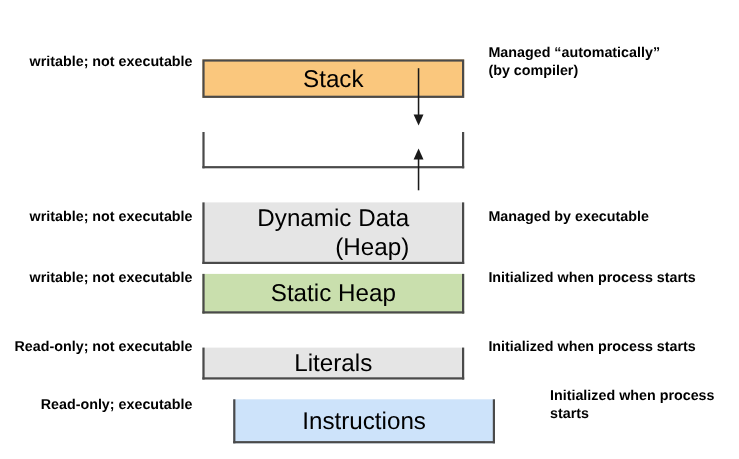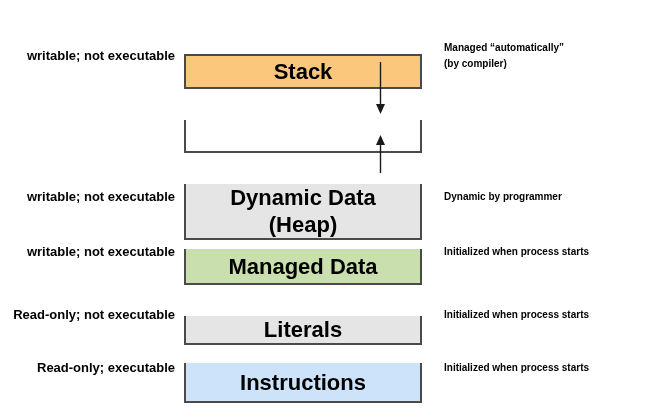--- a/index.html
+++ b/index.html
@@ -18,48 +18,48 @@
   }
   .row {
     display: grid;
     grid-template-columns: 184px 238px 1fr;
   }
   .row-stack        { height: 66px; }
   .row-free-space   { height: 64px; }
   .row-dynamic-data { height: 65px; }
   .row-static-data  { height: 67px; }
   .row-literals     { height: 47px; }
-  .row-instructions { height: 71px; }
+  .row-instructions { height: 71px; gap: 28px; }
 
   .left-note {
     align-self: center;
     text-align: right;
     padding-right: 9px;
     font-size: 13px;
     font-weight: bold;
     line-height: 16px;
   }
   .right-note {
     align-self: center;
     padding-left: 22px;
-    font-size: 10px;
+    font-size: 13px;
     font-weight: bold;
     line-height: 16px;
     white-space: pre-line;
   }
   .box {
     border-left: 2px solid var(--border-color);
     border-right: 2px solid var(--border-color);
     border-bottom: 2px solid var(--border-color);
     display: flex;
     align-items: center;
     justify-content: center;
-    text-align: center;
+    text-align: right;
     font-size: 22px;
-    font-weight: bold;
+    font-weight: normal;
     line-height: 27px;
     white-space: pre-line;
     margin-top: 31px;
   }
   .row-stack .box { border-top: 2px solid var(--border-color); }
 
   .arrow-overlay {
     position: absolute;
     left: 0; top: 0;
     width: 672px; height: 417px;
@@ -81,26 +81,26 @@
   <div class="row row-free-space">
     <div class="left-note"></div>
     <div class="box" style="background-color: rgb(255, 255, 255);"></div>
     <div class="right-note"></div>
   </div>
 
   <div class="row row-dynamic-data">
     <div class="left-note">writable; not executable</div>
     <div class="box" style="background-color: #e5e5e5;">Dynamic Data
 (Heap)</div>
-    <div class="right-note">Dynamic by programmer</div>
+    <div class="right-note">Managed by executable</div>
   </div>
 
   <div class="row row-static-data">
     <div class="left-note">writable; not executable</div>
-    <div class="box" style="background-color: rgb(201, 223, 173);">Managed Data</div>
+    <div class="box" style="background-color: rgb(201, 223, 173);">Static Heap</div>
     <div class="right-note">Initialized when process starts</div>
   </div>
 
   <div class="row row-literals">
     <div class="left-note">Read-only; not executable</div>
     <div class="box" style="background-color: #e5e5e5;">Literals</div>
     <div class="right-note">Initialized when process starts</div>
   </div>
 
   <div class="row row-instructions">

